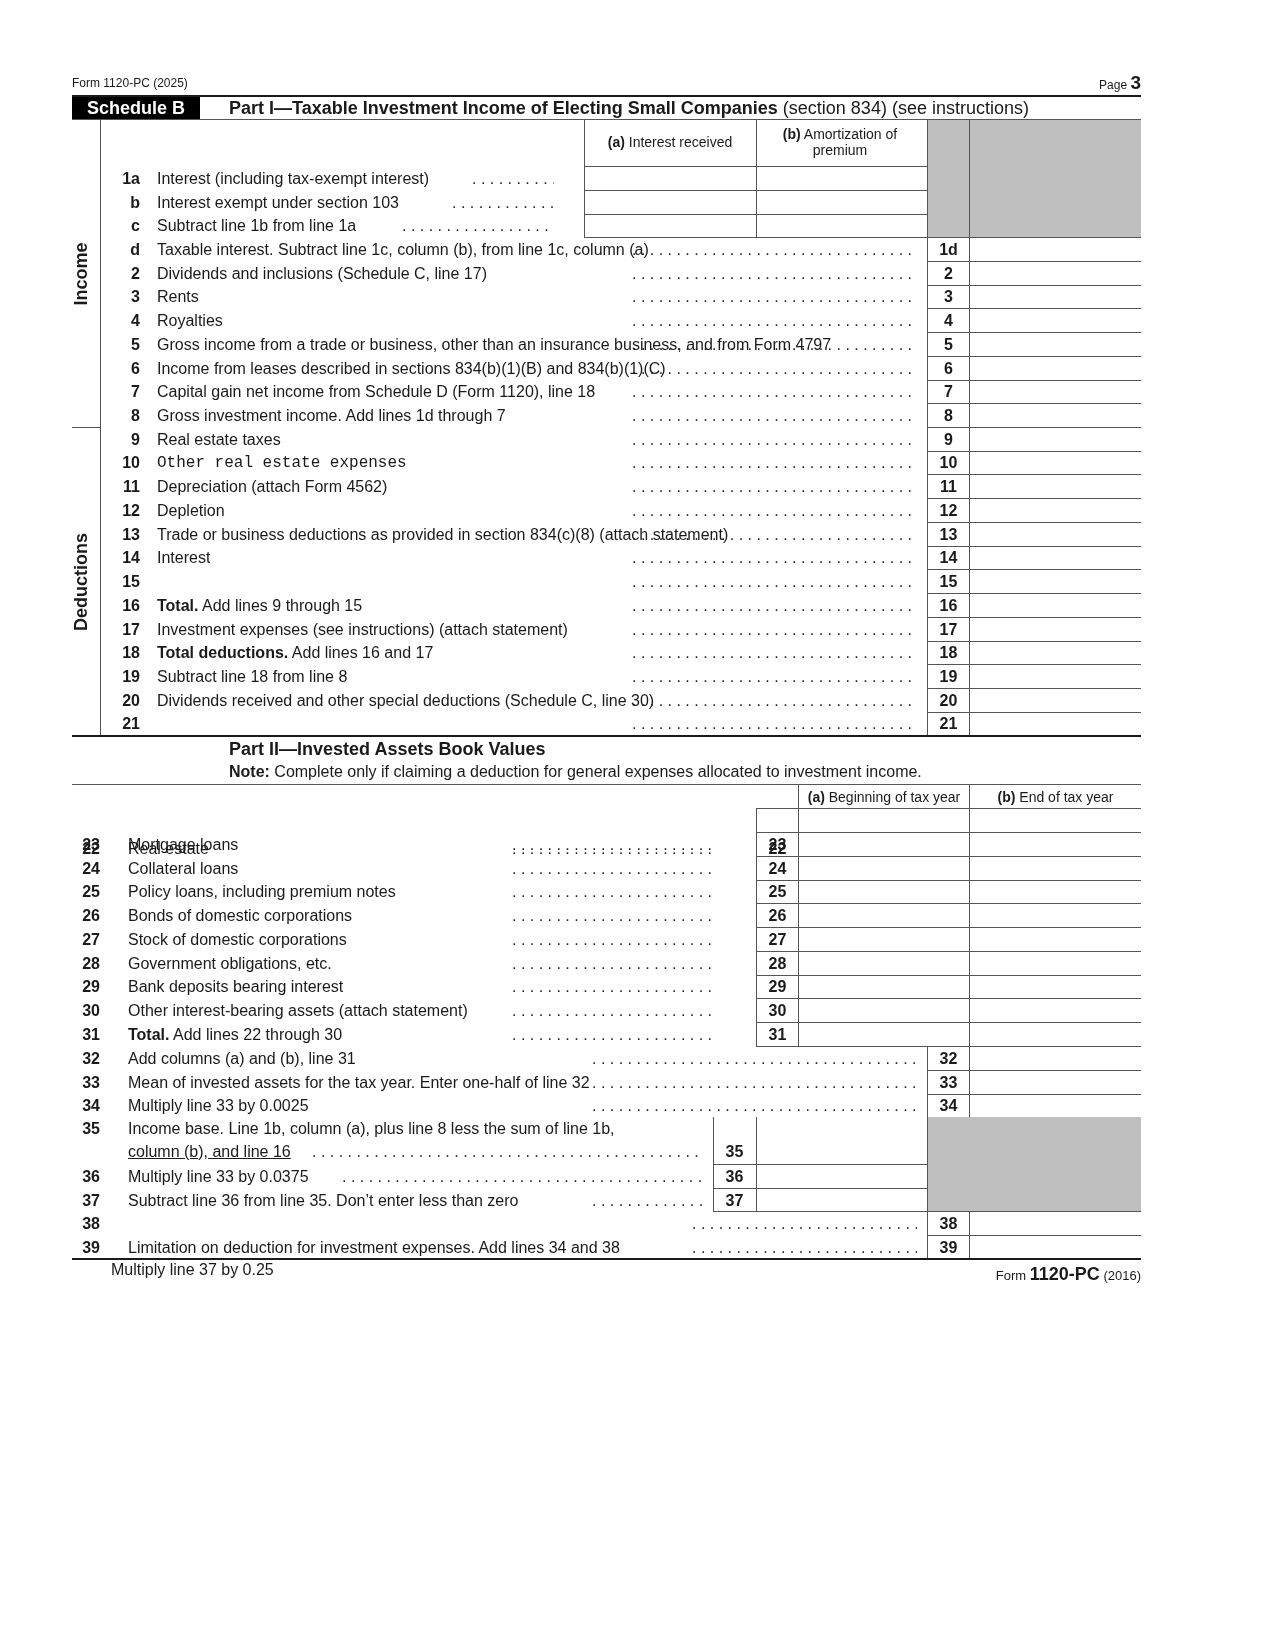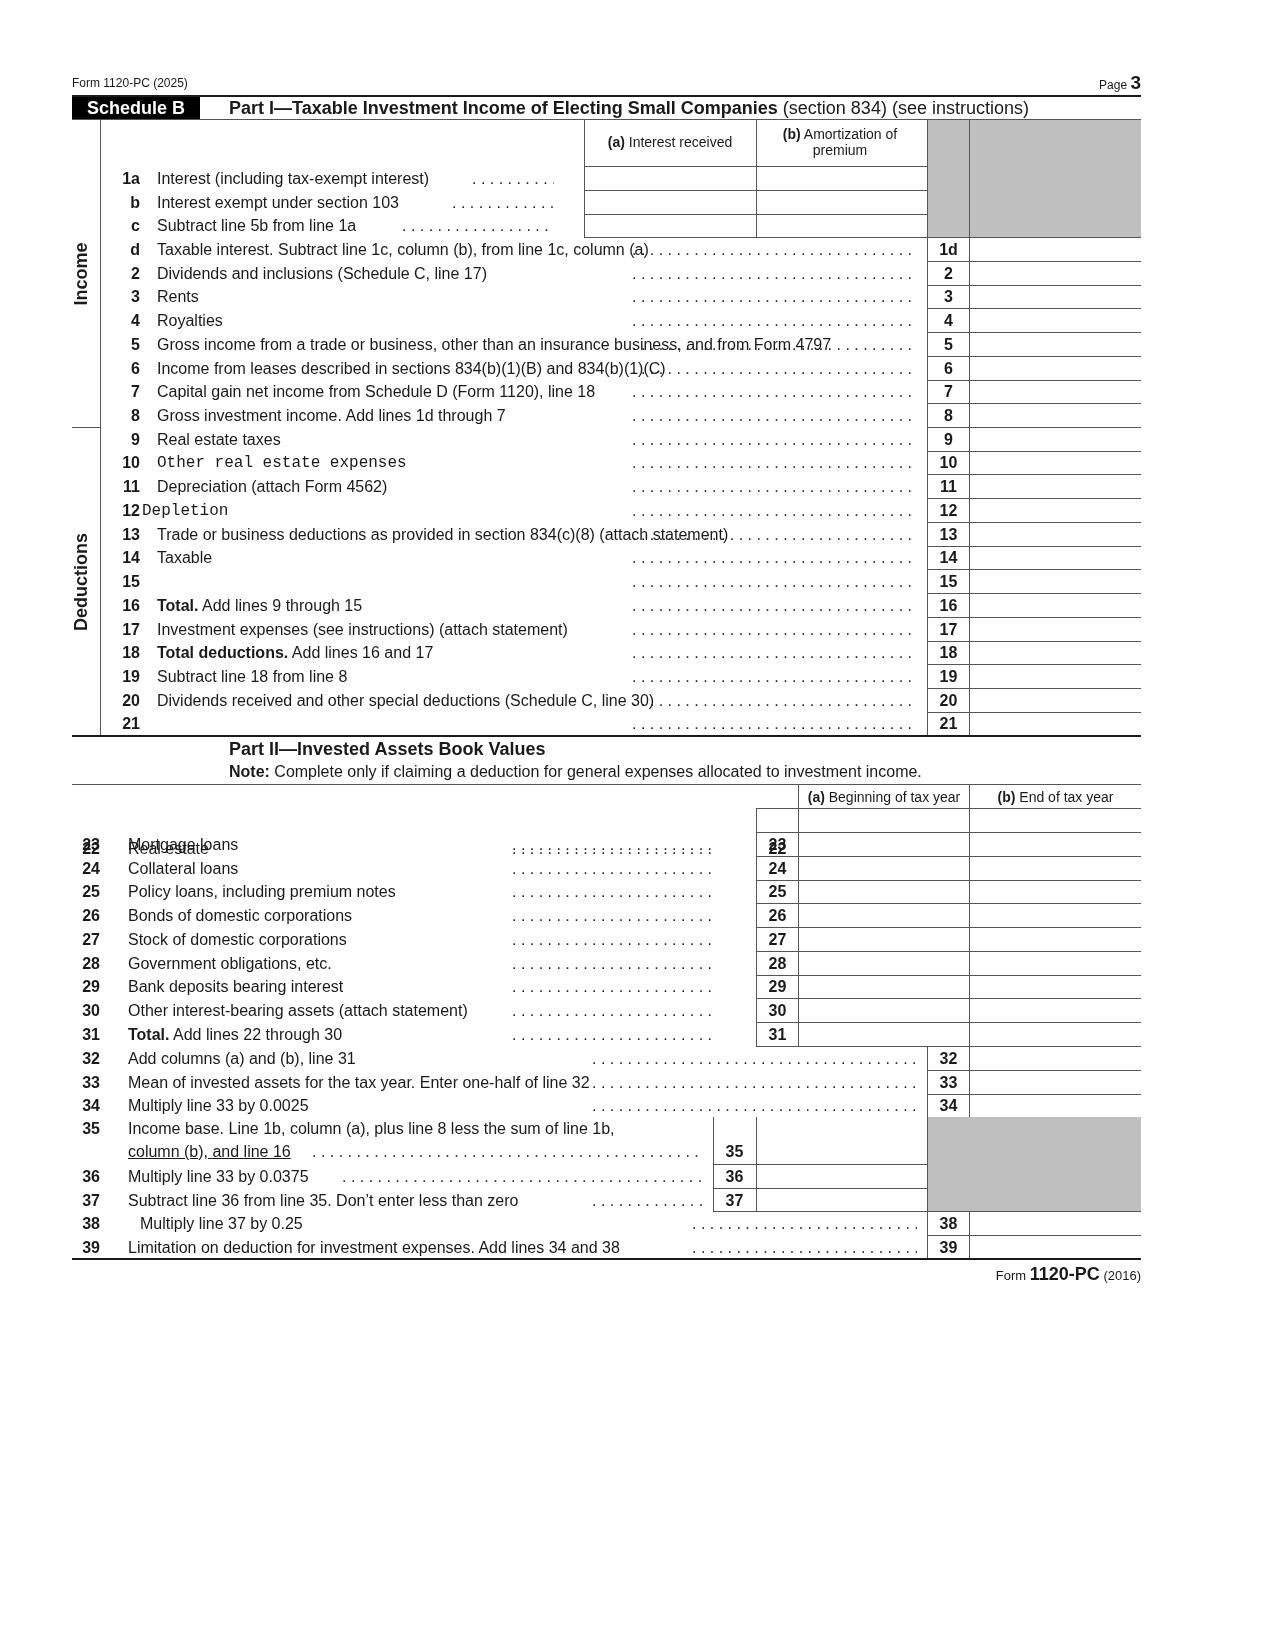--- a/index.html
+++ b/index.html
@@ -71,21 +71,21 @@
 </div>
 <div class="abs row" style="top:191px;">
   <span class="ln" style="left:36px; width:32px;">b</span>
   <span class="txt" style="left:85px;">Interest exempt under section 103</span>
   <span class="dots" style="left:380px; width:102px;">. . . . . . . . . . . . . . . . . . . . . . . . . . . . . . . . . . . . . . . . . . . . . . . . . . .</span>
   <div class="field" style="left:513px; top:0; width:171px; height:23px;"></div>
   <div class="field" style="left:685px; top:0; width:171px; height:23px;"></div>
 </div>
 <div class="abs row" style="top:214px;">
   <span class="ln" style="left:36px; width:32px;">c</span>
-  <span class="txt" style="left:85px;">Subtract line 5b from line 1a</span>
+  <span class="txt" style="left:85px;">Subtract line 1b from line 1a</span>
   <span class="dots" style="left:330px; width:152px;">. . . . . . . . . . . . . . . . . . . . . . . . . . . . . . . . . . . . . . . . . . . . . . . . . . .</span>
   <div class="field" style="left:513px; top:0; width:171px; height:23px;"></div>
   <div class="field" style="left:685px; top:0; width:171px; height:23px;"></div>
 </div>
 
 <div id="p1lines">
     <div class="abs row" style="top:238px;">
       <span class="ln" style="left:36px; width:32px;">d</span>
       <span class="txt" style="left:85px; max-width:760px;"><b></b><span>Taxable interest. Subtract line 1c, column (b), from line 1c, column (a)</span></span>
       <span class="dots" style="left:560px; width:285px;">. . . . . . . . . . . . . . . . . . . . . . . . . . . . . . . . . . . . . . . . . . . . . . . . . . .</span>
@@ -168,37 +168,37 @@
     <div class="abs row" style="top:475px;">
       <span class="ln" style="left:36px; width:32px;">11</span>
       <span class="txt" style="left:85px; max-width:760px;"><b></b><span>Depreciation (attach Form 4562)</span></span>
       <span class="dots" style="left:560px; width:285px;">. . . . . . . . . . . . . . . . . . . . . . . . . . . . . . . . . . . . . . . . . . . . . . . . . . .</span>
       <span class="boxnum" style="left:856px; width:41px;">11</span>
       <div class="field" style="left:898px; top:0; width:171px; height:23px;"></div>
     </div>
     <div class="abs hline" style="left:928px; top:498px; width:213px;"></div>
     <div class="abs row" style="top:499px;">
       <span class="ln" style="left:36px; width:32px;">12</span>
-      <span class="txt" style="left:70px; max-width:760px;font-family:Liberation Mono, monospace;"><b></b><span>Depletion</span></span>
+      <span class="txt" style="left:85px; max-width:760px;"><b></b><span>Depletion</span></span>
       <span class="dots" style="left:560px; width:285px;">. . . . . . . . . . . . . . . . . . . . . . . . . . . . . . . . . . . . . . . . . . . . . . . . . . .</span>
       <span class="boxnum" style="left:856px; width:41px;">12</span>
       <div class="field" style="left:898px; top:0; width:171px; height:23px;"></div>
     </div>
     <div class="abs hline" style="left:928px; top:522px; width:213px;"></div>
     <div class="abs row" style="top:523px;">
       <span class="ln" style="left:36px; width:32px;">13</span>
       <span class="txt" style="left:85px; max-width:760px;"><b></b><span>Trade or business deductions as provided in section 834(c)(8) (attach statement)</span></span>
       <span class="dots" style="left:560px; width:285px;">. . . . . . . . . . . . . . . . . . . . . . . . . . . . . . . . . . . . . . . . . . . . . . . . . . .</span>
       <span class="boxnum" style="left:856px; width:41px;">13</span>
       <div class="field" style="left:898px; top:0; width:171px; height:23px;"></div>
     </div>
     <div class="abs hline" style="left:928px; top:546px; width:213px;"></div>
     <div class="abs row" style="top:546px;">
       <span class="ln" style="left:36px; width:32px;">14</span>
-      <span class="txt" style="left:85px; max-width:760px;"><b></b><span>Taxable</span></span>
+      <span class="txt" style="left:85px; max-width:760px;"><b></b><span>Interest</span></span>
       <span class="dots" style="left:560px; width:285px;">. . . . . . . . . . . . . . . . . . . . . . . . . . . . . . . . . . . . . . . . . . . . . . . . . . .</span>
       <span class="boxnum" style="left:856px; width:41px;">14</span>
       <div class="field" style="left:898px; top:0; width:171px; height:23px;"></div>
     </div>
     <div class="abs hline" style="left:928px; top:569px; width:213px;"></div>
     <div class="abs row" style="top:570px;">
       <span class="ln" style="left:36px; width:32px;">15</span>
       <span class="dots" style="left:560px; width:285px;">. . . . . . . . . . . . . . . . . . . . . . . . . . . . . . . . . . . . . . . . . . . . . . . . . . .</span>
       <span class="boxnum" style="left:856px; width:41px;">15</span>
       <div class="field" style="left:898px; top:0; width:171px; height:23px;"></div>
@@ -411,21 +411,21 @@
   <span class="ln" style="left:0; width:28px;">37</span>
   <span class="txt" style="left:56px;">Subtract line 36 from line 35. Don’t enter less than zero</span>
   <span class="dots" style="left:520px; width:112px;">. . . . . . . . . . . . . . . . . . . . . . . . . . . . . . . . . . . . . . . . . . . . . . . . . . .</span>
   <span class="boxnum" style="left:641px; width:43px;">37</span>
   <div class="field" style="left:685px; top:0; width:170px; height:23px;"></div>
 </div>
 
 <div id="p2final">
     <div class="abs row" style="top:1212px;">
       <span class="ln" style="left:0; width:28px;">38</span>
-      <span class="txt" style="left:68px;">Multiply line 37 by 0.25</span>
+      <span class="txt" style="left:39px;margin-top:46px;">Multiply line 37 by 0.25</span>
       <span class="dots" style="left:620px; width:225px;">. . . . . . . . . . . . . . . . . . . . . . . . . . . . . . . . . . . . . . . . . . . . . . . . . . .</span>
       <span class="boxnum" style="left:856px; width:41px;">38</span>
       <div class="field" style="left:898px; top:0; width:171px; height:23px;"></div>
     </div>
     <div class="abs hline" style="left:928px; top:1235px; width:213px;"></div>
     <div class="abs row" style="top:1236px;">
       <span class="ln" style="left:0; width:28px;">39</span>
       <span class="txt" style="left:56px;">Limitation on deduction for investment expenses. Add lines 34 and 38</span>
       <span class="dots" style="left:620px; width:225px;">. . . . . . . . . . . . . . . . . . . . . . . . . . . . . . . . . . . . . . . . . . . . . . . . . . .</span>
       <span class="boxnum" style="left:856px; width:41px;">39</span>

